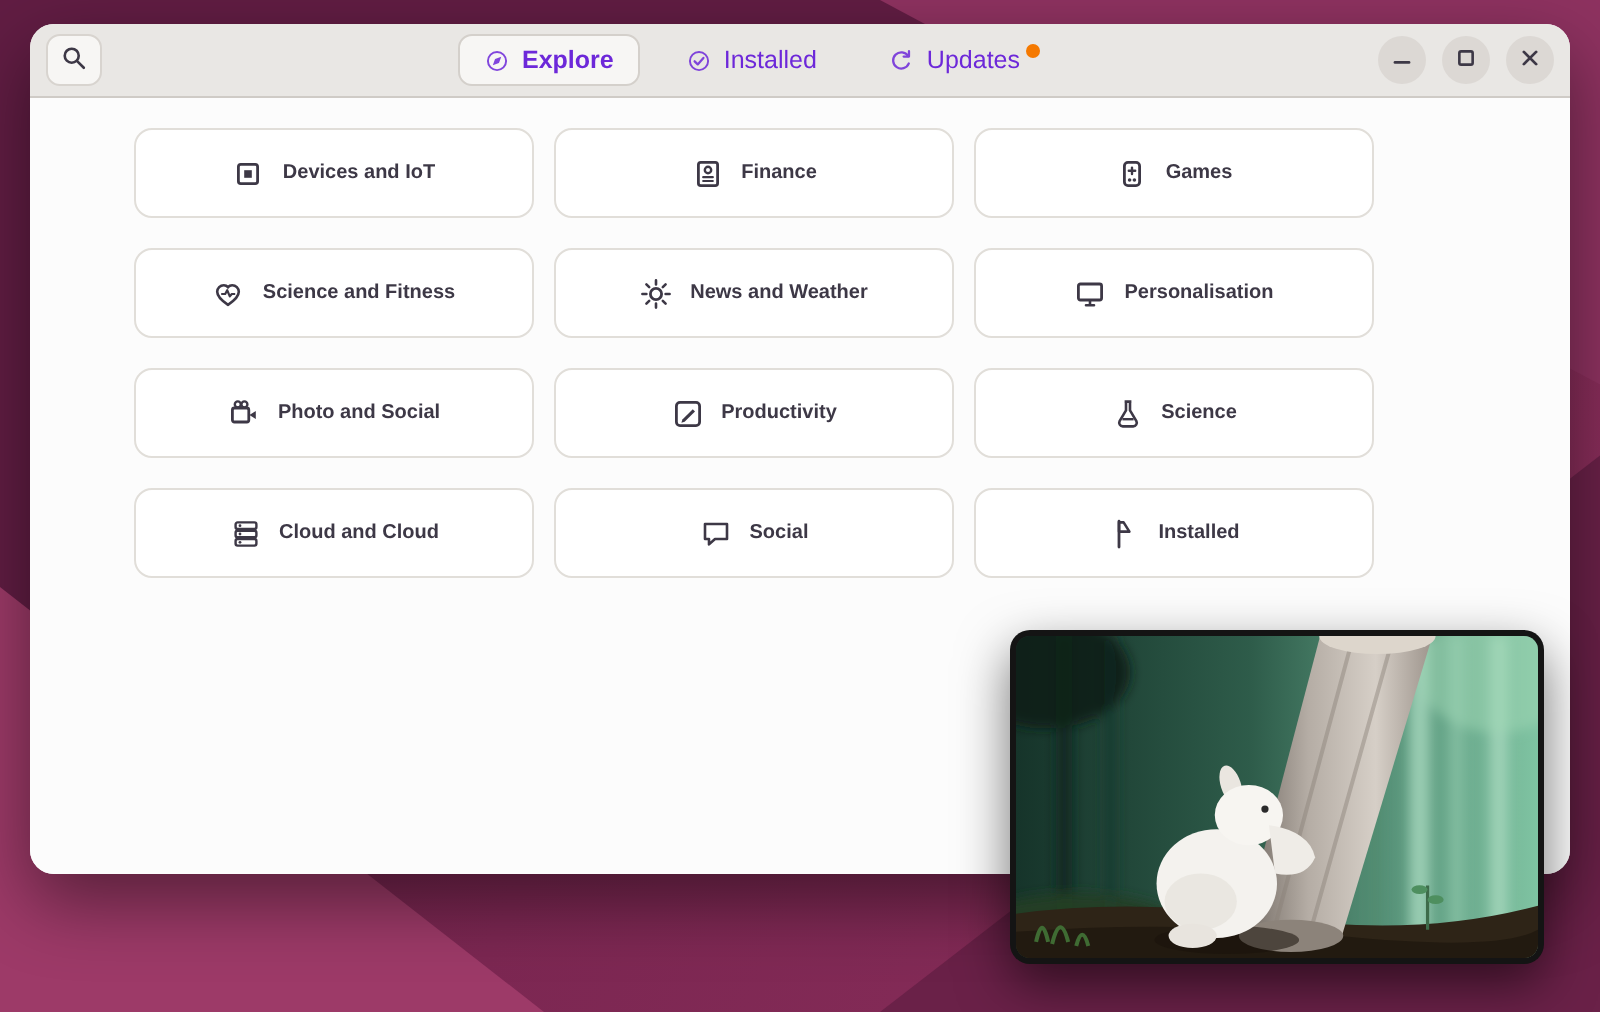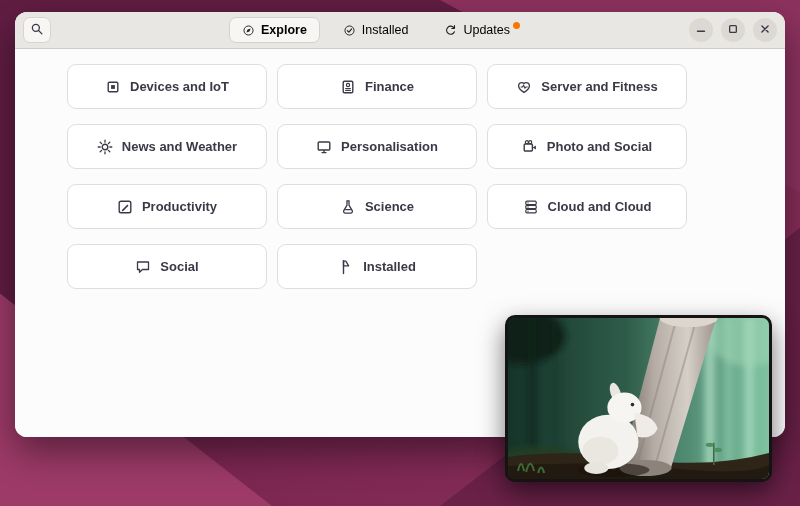--- a/index.html
+++ b/index.html
@@ -18,35 +18,35 @@
   .app-window { position:absolute; left:15px; top:12px; width:770px; height:425px;
     border-radius:12px; overflow:hidden; box-shadow:0 14px 36px rgba(0,0,0,.45);
     background:#fcfcfc; }
   .headerbar { position:relative; height:37px; background:#e9e7e4;
     border-bottom:1px solid #cfcbc6; display:flex; align-items:center; padding:0 8px; }
   .hb-btn { display:flex; align-items:center; justify-content:center; border:none; cursor:pointer; color:#3d3846; }
   .search-btn { width:28px; height:26px; border-radius:7px; background:#f7f6f4; border:1px solid #d8d4cf; }
   .view-switcher { position:absolute; left:50%; transform:translateX(calc(-50% - 24px));
     display:flex; gap:10px; align-items:center; height:100%; }
   .tab { display:flex; align-items:center; gap:6px; padding:5px 12px; border-radius:7px;
-    background:transparent; border:1px solid transparent; font-size:12.5px; color:#000000;
+    background:transparent; border:1px solid transparent; font-size:12.5px; color:#6d28d9;
     cursor:pointer; position:relative; font-family:inherit; }
   .tab.active { background:#f7f6f4; border-color:#d4d0cb; font-weight:700; }
   .tab .tab-icon { display:flex; opacity:.85; }
   .badge-dot { position:absolute; top:4px; right:2px; width:7px; height:7px; border-radius:50%; }
   .window-controls { margin-left:auto; display:flex; gap:8px; }
   .wc-btn { width:24px; height:24px; border-radius:50%; background:#dcd8d4; }
 
   
   .content { height:387px; background:#fcfcfc; }
   .category-grid { display:grid; grid-template-columns:repeat(3,200px); gap:15px 10px;
     margin:15px 0 0 52px; }
   .category-tile { height:45px; background:#ffffff; border:1px solid #e1ded9; border-radius:9px;
     display:flex; align-items:center; justify-content:center; gap:9px; cursor:pointer;
-    font-family:inherit; font-size:13px; font-weight:700; color:#3d3846; }
+    font-family:inherit; font-size:10px; font-weight:700; color:#3d3846; }
   .cat-icon { display:flex; color:#3d3846; }
 
   
   .video-window { position:absolute; left:505px; top:315px; width:267px; height:167px;
     background:#141414; border-radius:10px; padding:3px; box-shadow:0 10px 26px rgba(0,0,0,.55); cursor:pointer; }
   .video-window svg { display:block; width:100%; height:100%; border-radius:7px; }
 </style>
 </head>
 <body>
 
@@ -133,25 +133,36 @@
               <rect x="3.2" y="2.2" width="9.6" height="11.6" rx="1.2" fill="none" stroke="currentColor" stroke-width="1.4"></rect>
               <circle cx="8" cy="6" r="1.6" fill="none" stroke="currentColor" stroke-width="1.2"></circle>
               <path d="M5.6 9.6h4.8M5.6 11.5h4.8" stroke="currentColor" stroke-width="1.1" stroke-linecap="round"></path>
             </svg>
           </span>
           <span>Finance</span>
         </button>
         <button class="category-tile">
           <span class="cat-icon">
             <svg viewBox="0 0 16 16" width="16" height="16">
+              <rect x="4.2" y="2.2" width="7.6" height="11.6" rx="1.8" fill="none" stroke="currentColor" stroke-width="1.4"></rect>
+              <path d="M8 4.8v3.2M6.4 6.4h3.2" stroke="currentColor" stroke-width="1.2" stroke-linecap="round"></path>
+              <circle cx="6.8" cy="11" r=".9" fill="currentColor"></circle>
+              <circle cx="9.2" cy="11" r=".9" fill="currentColor"></circle>
+            </svg>
+          </span>
+          <span>Games</span>
+        </button>
+        <button class="category-tile">
+          <span class="cat-icon">
+            <svg viewBox="0 0 16 16" width="16" height="16">
               <path d="M8 13.4C5.1 11.5 2.6 9.5 2.6 6.9 2.6 5 4.1 3.6 5.9 3.6c.8 0 1.6.4 2.1 1 .5-.6 1.3-1 2.1-1 1.8 0 3.3 1.4 3.3 3.3 0 2.6-2.5 4.6-5.4 6.5z" fill="none" stroke="currentColor" stroke-width="1.3"></path>
               <path d="M4.6 8h2l1-1.9 1.3 3.1 1-1.2h1.7" fill="none" stroke="currentColor" stroke-width="1.1" stroke-linejoin="round"></path>
             </svg>
           </span>
-          <span>Server and Fitness</span>
+          <span>Science and Fitness</span>
         </button>
         <button class="category-tile">
           <span class="cat-icon">
             <svg viewBox="0 0 16 16" width="16" height="16">
               <circle cx="8" cy="8" r="2.8" fill="none" stroke="currentColor" stroke-width="1.4"></circle>
               <path d="M8 1.2v2M8 12.8v2M1.2 8h2M12.8 8h2M3.2 3.2l1.4 1.4M11.4 11.4l1.4 1.4M12.8 3.2l-1.4 1.4M4.6 11.4l-1.4 1.4" stroke="currentColor" stroke-width="1.3" stroke-linecap="round"></path>
             </svg>
           </span>
           <span>News and Weather</span>
         </button>

